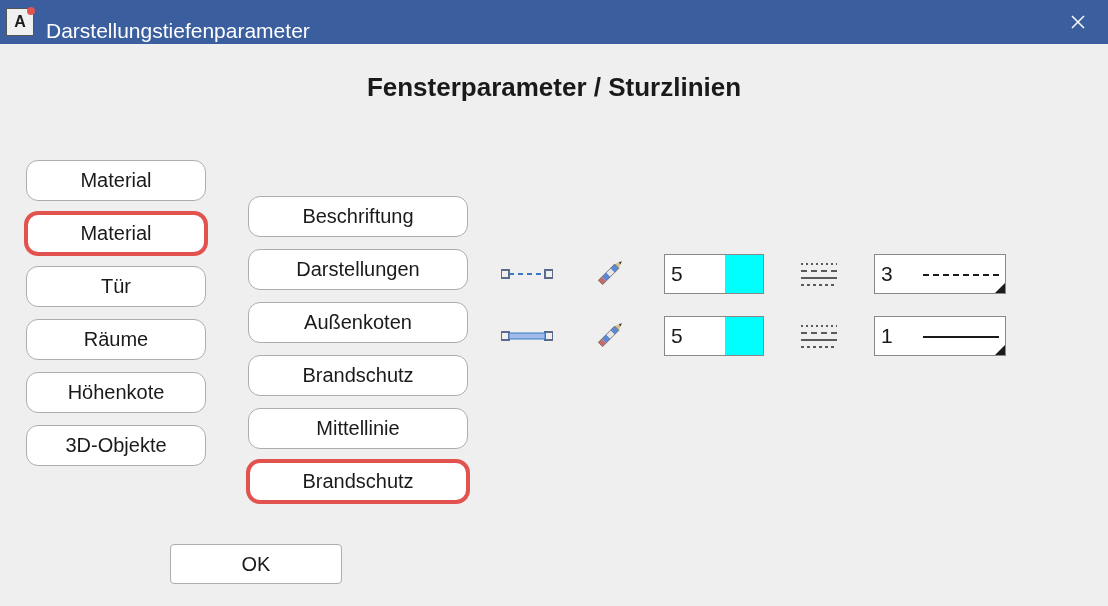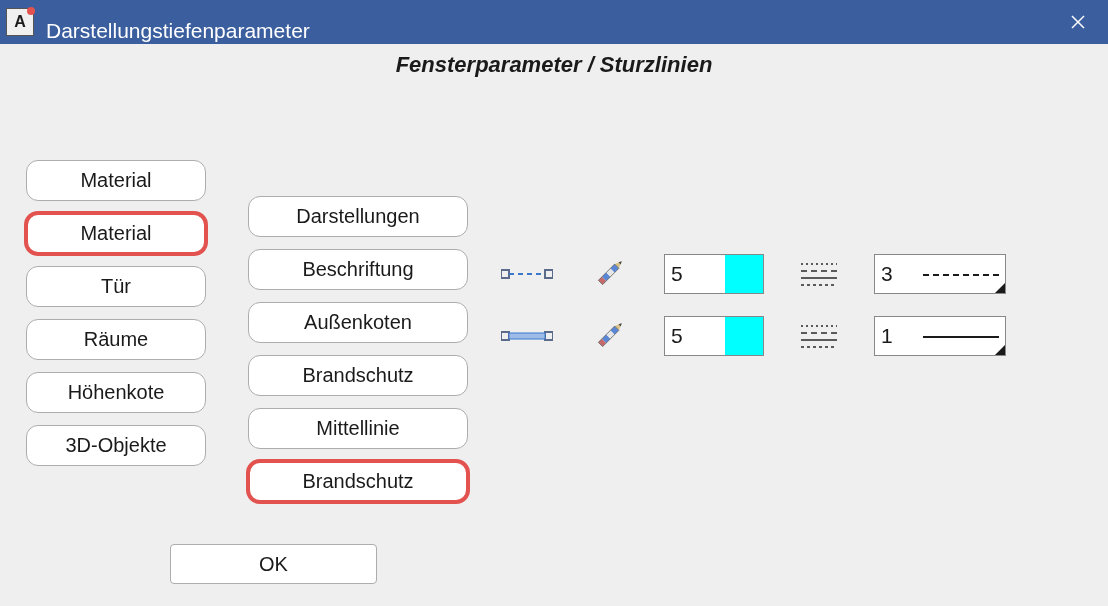--- a/index.html
+++ b/index.html
@@ -39,25 +39,24 @@
   }
 
   .content {
     background: #efefef;
     height: 562px;
     position: relative;
   }
 
   .heading {
     text-align: center;
-    font-size: 22px;
+    font-size: 26px;
     font-weight: 700;
     color: #1a1a1a;
-    padding-top: 8px;
-    font-style: italic;
+    padding-top: 28px;
   }
 
   .left-col {
     position: absolute;
     left: 26px;
     top: 116px;
     width: 180px;
   }
   .mid-col {
     position: absolute;
@@ -146,21 +145,21 @@
   }
 
   .dialog-buttons {
     position:absolute;
     left: 170px;
     bottom: 22px;
     display:flex;
     gap: 232px;
   }
   .dlg-btn {
-    width: 207px; height: 40px;
+    width: 172px; height: 40px;
     background:#fff;
     border:1px solid #adadad;
     border-radius:4px;
     font-size:20px;
     color:#1a1a1a;
     display:flex; align-items:center; justify-content:center;
     cursor:pointer;
     user-select:none;
   }
 </style>
@@ -201,24 +200,24 @@
     <div class="tab-btn">
         <span>Höhenkote</span>
       </div>
     <div class="tab-btn">
         <span>3D-Objekte</span>
       </div>
   </div>
 
   <div class="mid-col">
     <div class="sub-btn">
+        <span>Beschriftung</span>
+      </div>
+    <div class="sub-btn">
         <span>Darstellungen</span>
-      </div>
-    <div class="sub-btn">
-        <span>Beschriftung</span>
       </div>
     <div class="sub-btn">
         <span>Außenkoten</span>
       </div>
     <div class="sub-btn">
         <span>Brandschutz</span>
       </div>
     <div class="sub-btn">
         <span>Mittellinie</span>
       </div>

